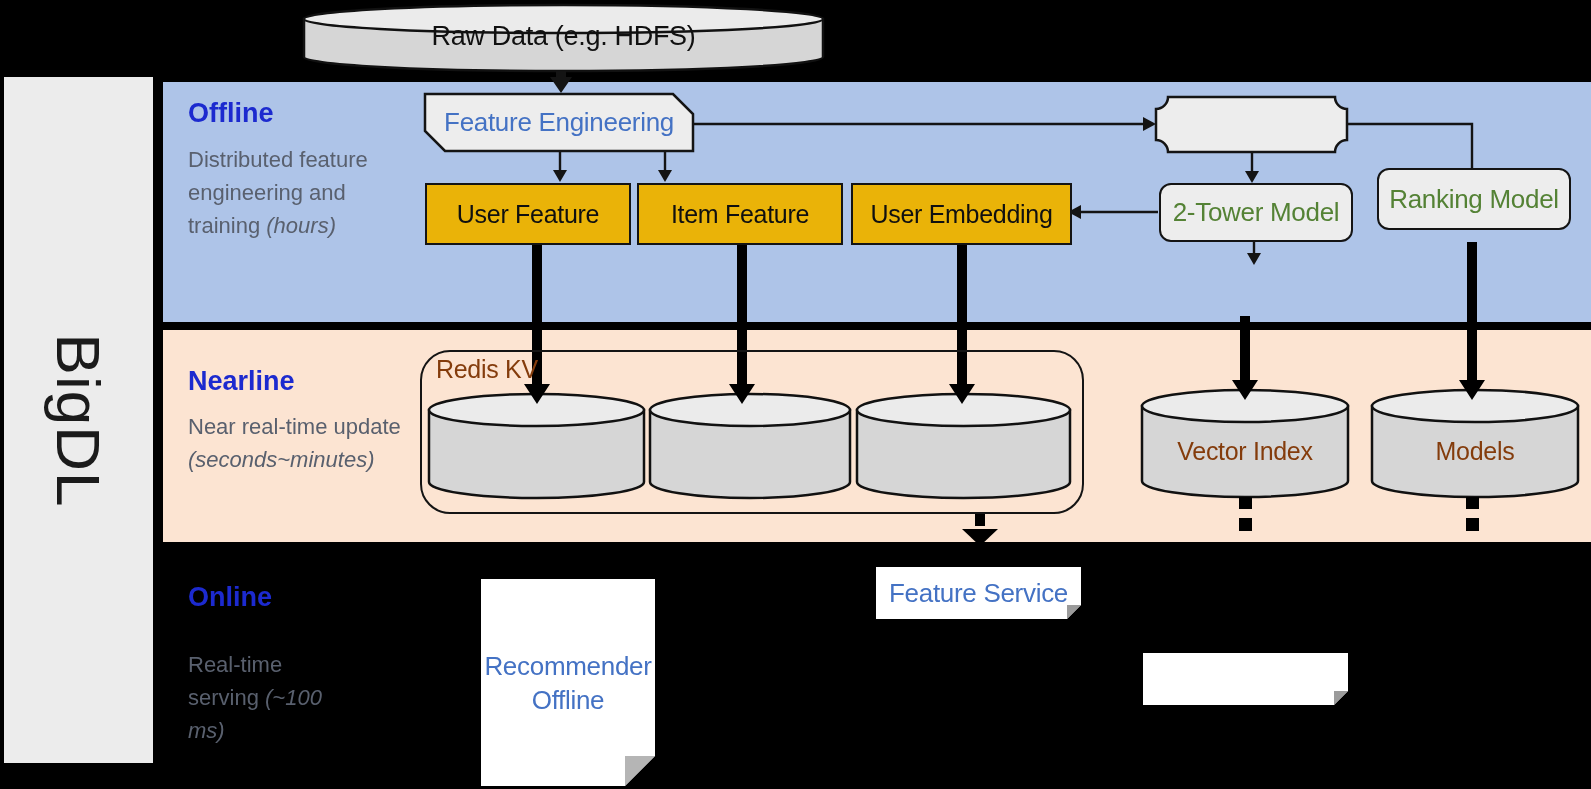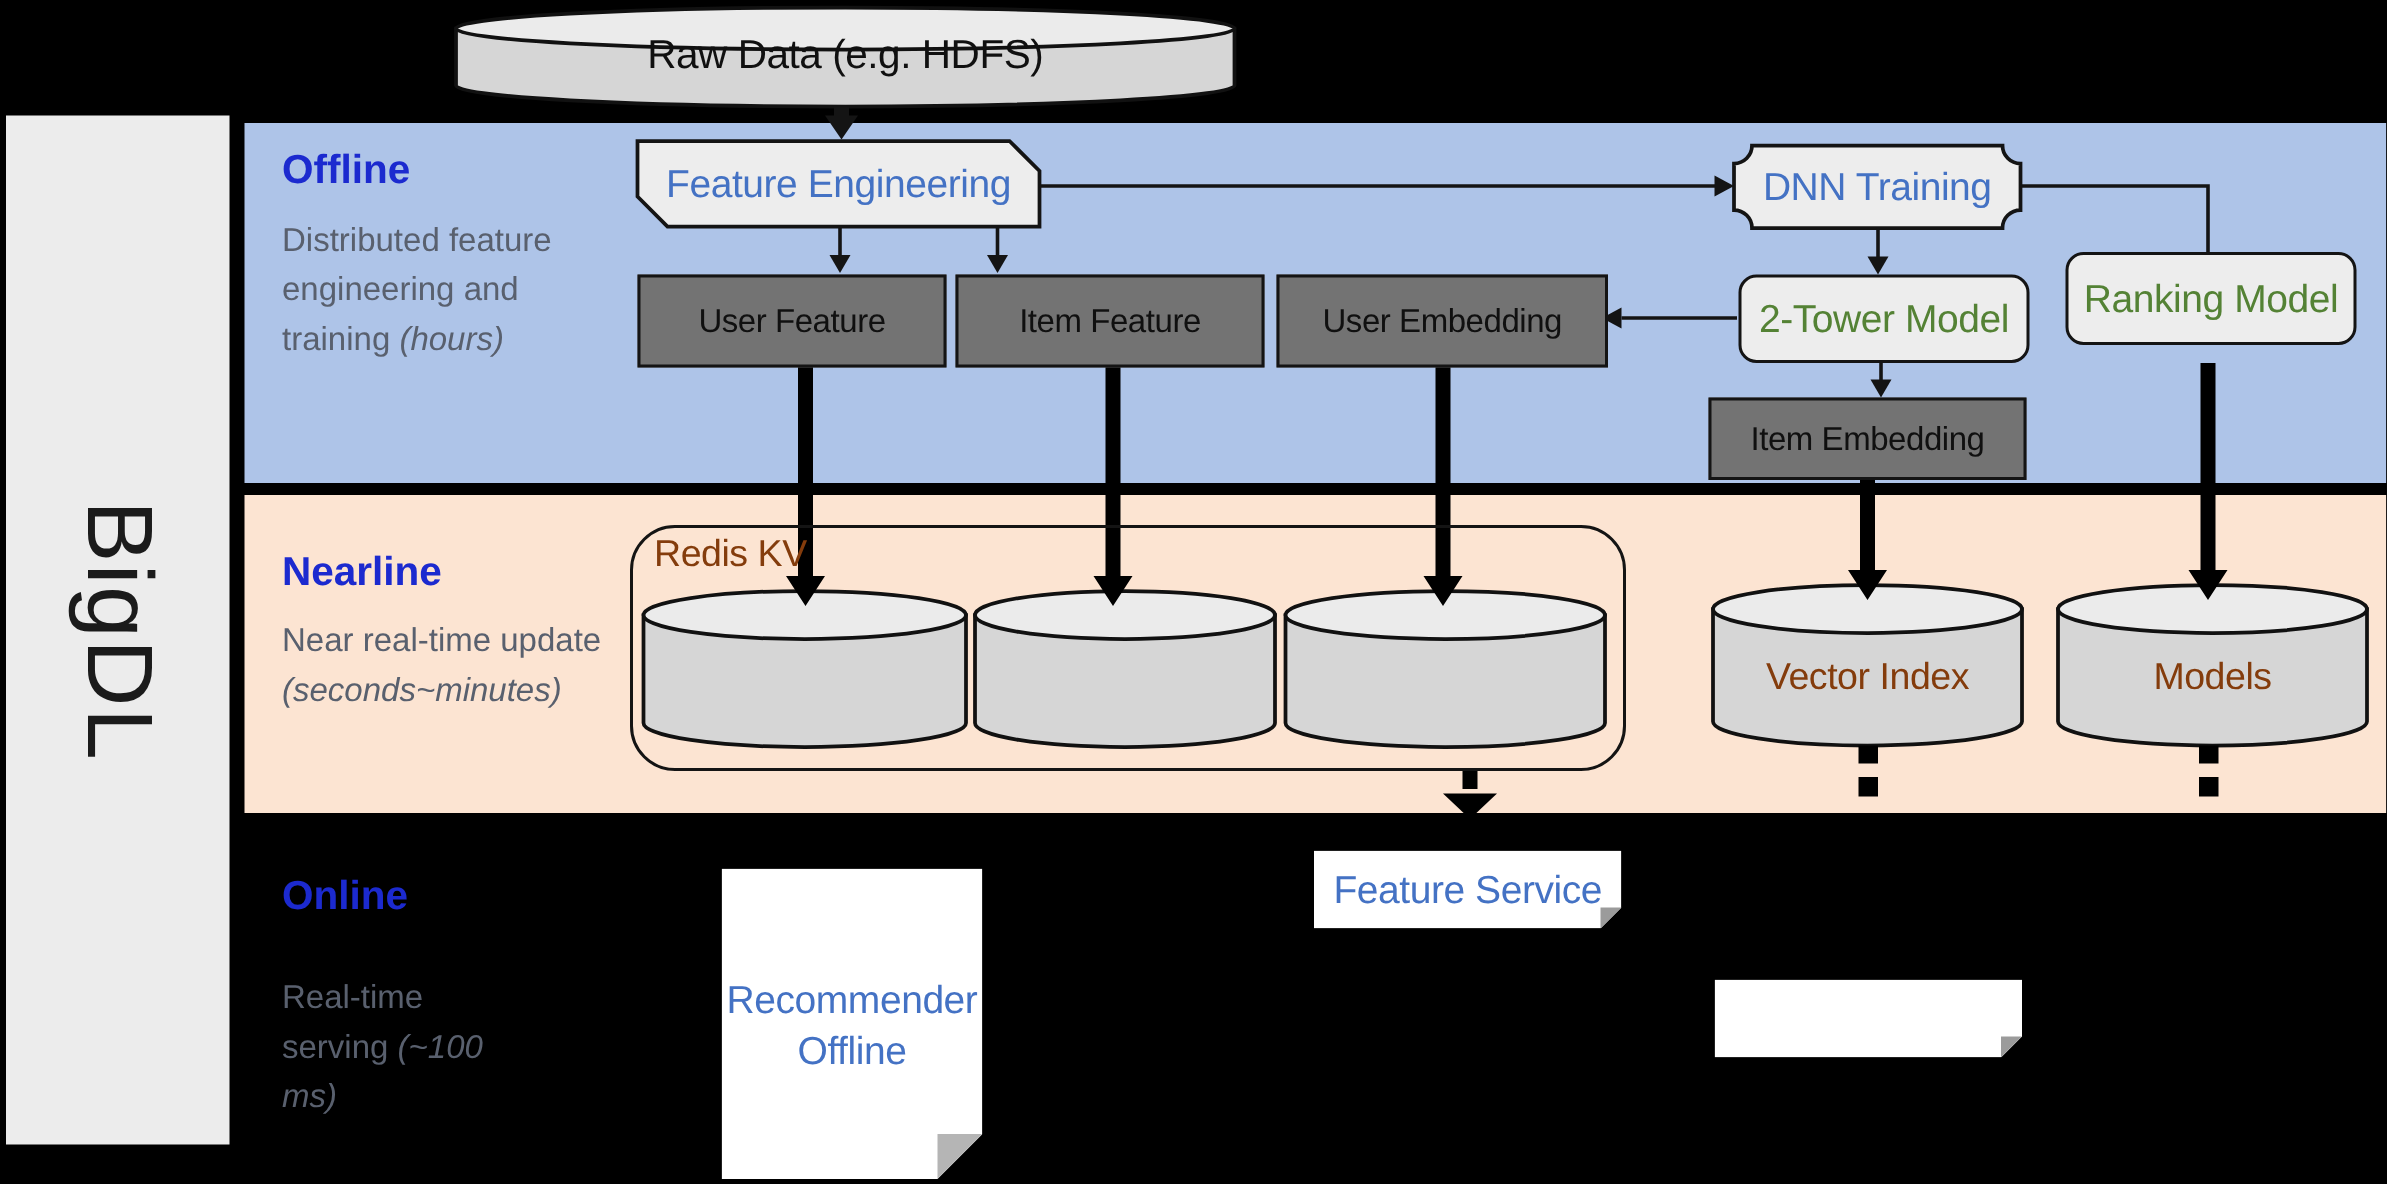--- a/index.html
+++ b/index.html
@@ -11,21 +11,21 @@
   .band-offline{left:163px;top:82px;width:1428px;height:240px;background:#AEC4E8;}
   .band-nearline{left:163px;top:330px;width:1428px;height:212px;background:#FCE4D2;}
   .sidebar{left:4px;top:77px;width:149px;height:686px;background:#ECECEC;
            display:flex;align-items:center;justify-content:center;}
   .brand{transform:rotate(90deg);font-size:62px;color:#1b1b1b;letter-spacing:1px;white-space:nowrap;}
   
   .sec-title{font-size:27px;font-weight:600;color:#1C2ACF;}
   .sec-desc{font-size:22px;color:#59606E;line-height:33px;}
   .sec-desc i{font-style:italic;}
   
-  .gray-box{background:#737373;border:2.5px solid #141414;color:#101010;font-size:22px;}
+  .gray-box{background:#eab308;border:2.5px solid #141414;color:#101010;font-size:25px;}
   .lite-box{background:#EDEDED;border:2.5px solid #141414;border-radius:12px;color:#548235;font-size:26px;}
   .svg-lbl{color:#4472C4;font-size:25px;}
   .cyl-lbl{color:#843C0C;font-size:25px;}
   .redis-frame{left:420px;top:350px;width:660px;height:160px;border:2.5px solid #141414;border-radius:30px;}
   .redis-lbl{left:436px;top:354px;width:130px;height:30px;justify-content:flex-start;color:#843C0C;font-size:25px;}
   .raw-lbl{color:#101010;font-size:27px;}
   
   .white-box{background:#fff;color:#4472C4;font-size:26px;
              clip-path:polygon(0 0,100% 0,100% calc(100% - 14px),calc(100% - 14px) 100%,0 100%);}
   .white-box .fold{position:absolute;right:0;bottom:0;width:0;height:0;
@@ -136,28 +136,26 @@
           <rect x="1466" y="518" width="13" height="13"></rect>
       </g>
     </g>
   </svg>
 
   <div class="abs redis-frame"></div>
   <div class="abs lbl redis-lbl">Redis KV</div>
 
   <div class="abs lbl raw-lbl" style="left:304px;top:10px;width:519px;height:52px;">Raw Data (e.g. HDFS)</div>
   <div class="abs lbl svg-lbl" style="left:425px;top:96px;width:268px;height:53px;font-size:26px;">Feature Engineering</div>
-  <div class="abs lbl svg-lbl" style="left:1156px;top:97px;width:191px;height:55px;font-size:26px;">DNN Training</div>
   <div class="abs lbl cyl-lbl" style="left:1142px;top:426px;width:206px;height:50px;">Vector Index</div>
   <div class="abs lbl cyl-lbl" style="left:1372px;top:426px;width:206px;height:50px;">Models</div>
 
   <div class="abs lbl gray-box" style="left:425px;top:183px;width:202px;height:58px;">User Feature</div>
   <div class="abs lbl gray-box" style="left:637px;top:183px;width:202px;height:58px;">Item Feature</div>
   <div class="abs lbl gray-box" style="left:851px;top:183px;width:217px;height:58px;">User Embedding</div>
-  <div class="abs lbl gray-box" style="left:1139px;top:265px;width:208px;height:51px;">Item Embedding</div>
 
   <div class="abs lbl lite-box" style="left:1159px;top:183px;width:190px;height:55px;">2-Tower Model</div>
   <div class="abs lbl lite-box" style="left:1377px;top:168px;width:190px;height:58px;">Ranking Model</div>
 
   <div class="abs sec-title" style="left:188px;top:98px;">Offline</div>
   <div class="abs sec-desc" style="left:188px;top:143px;width:212px;">
     <span>Distributed feature engineering and training</span>
     <i>(hours)</i>
   </div>
   <div class="abs sec-title" style="left:188px;top:366px;">Nearline</div>

